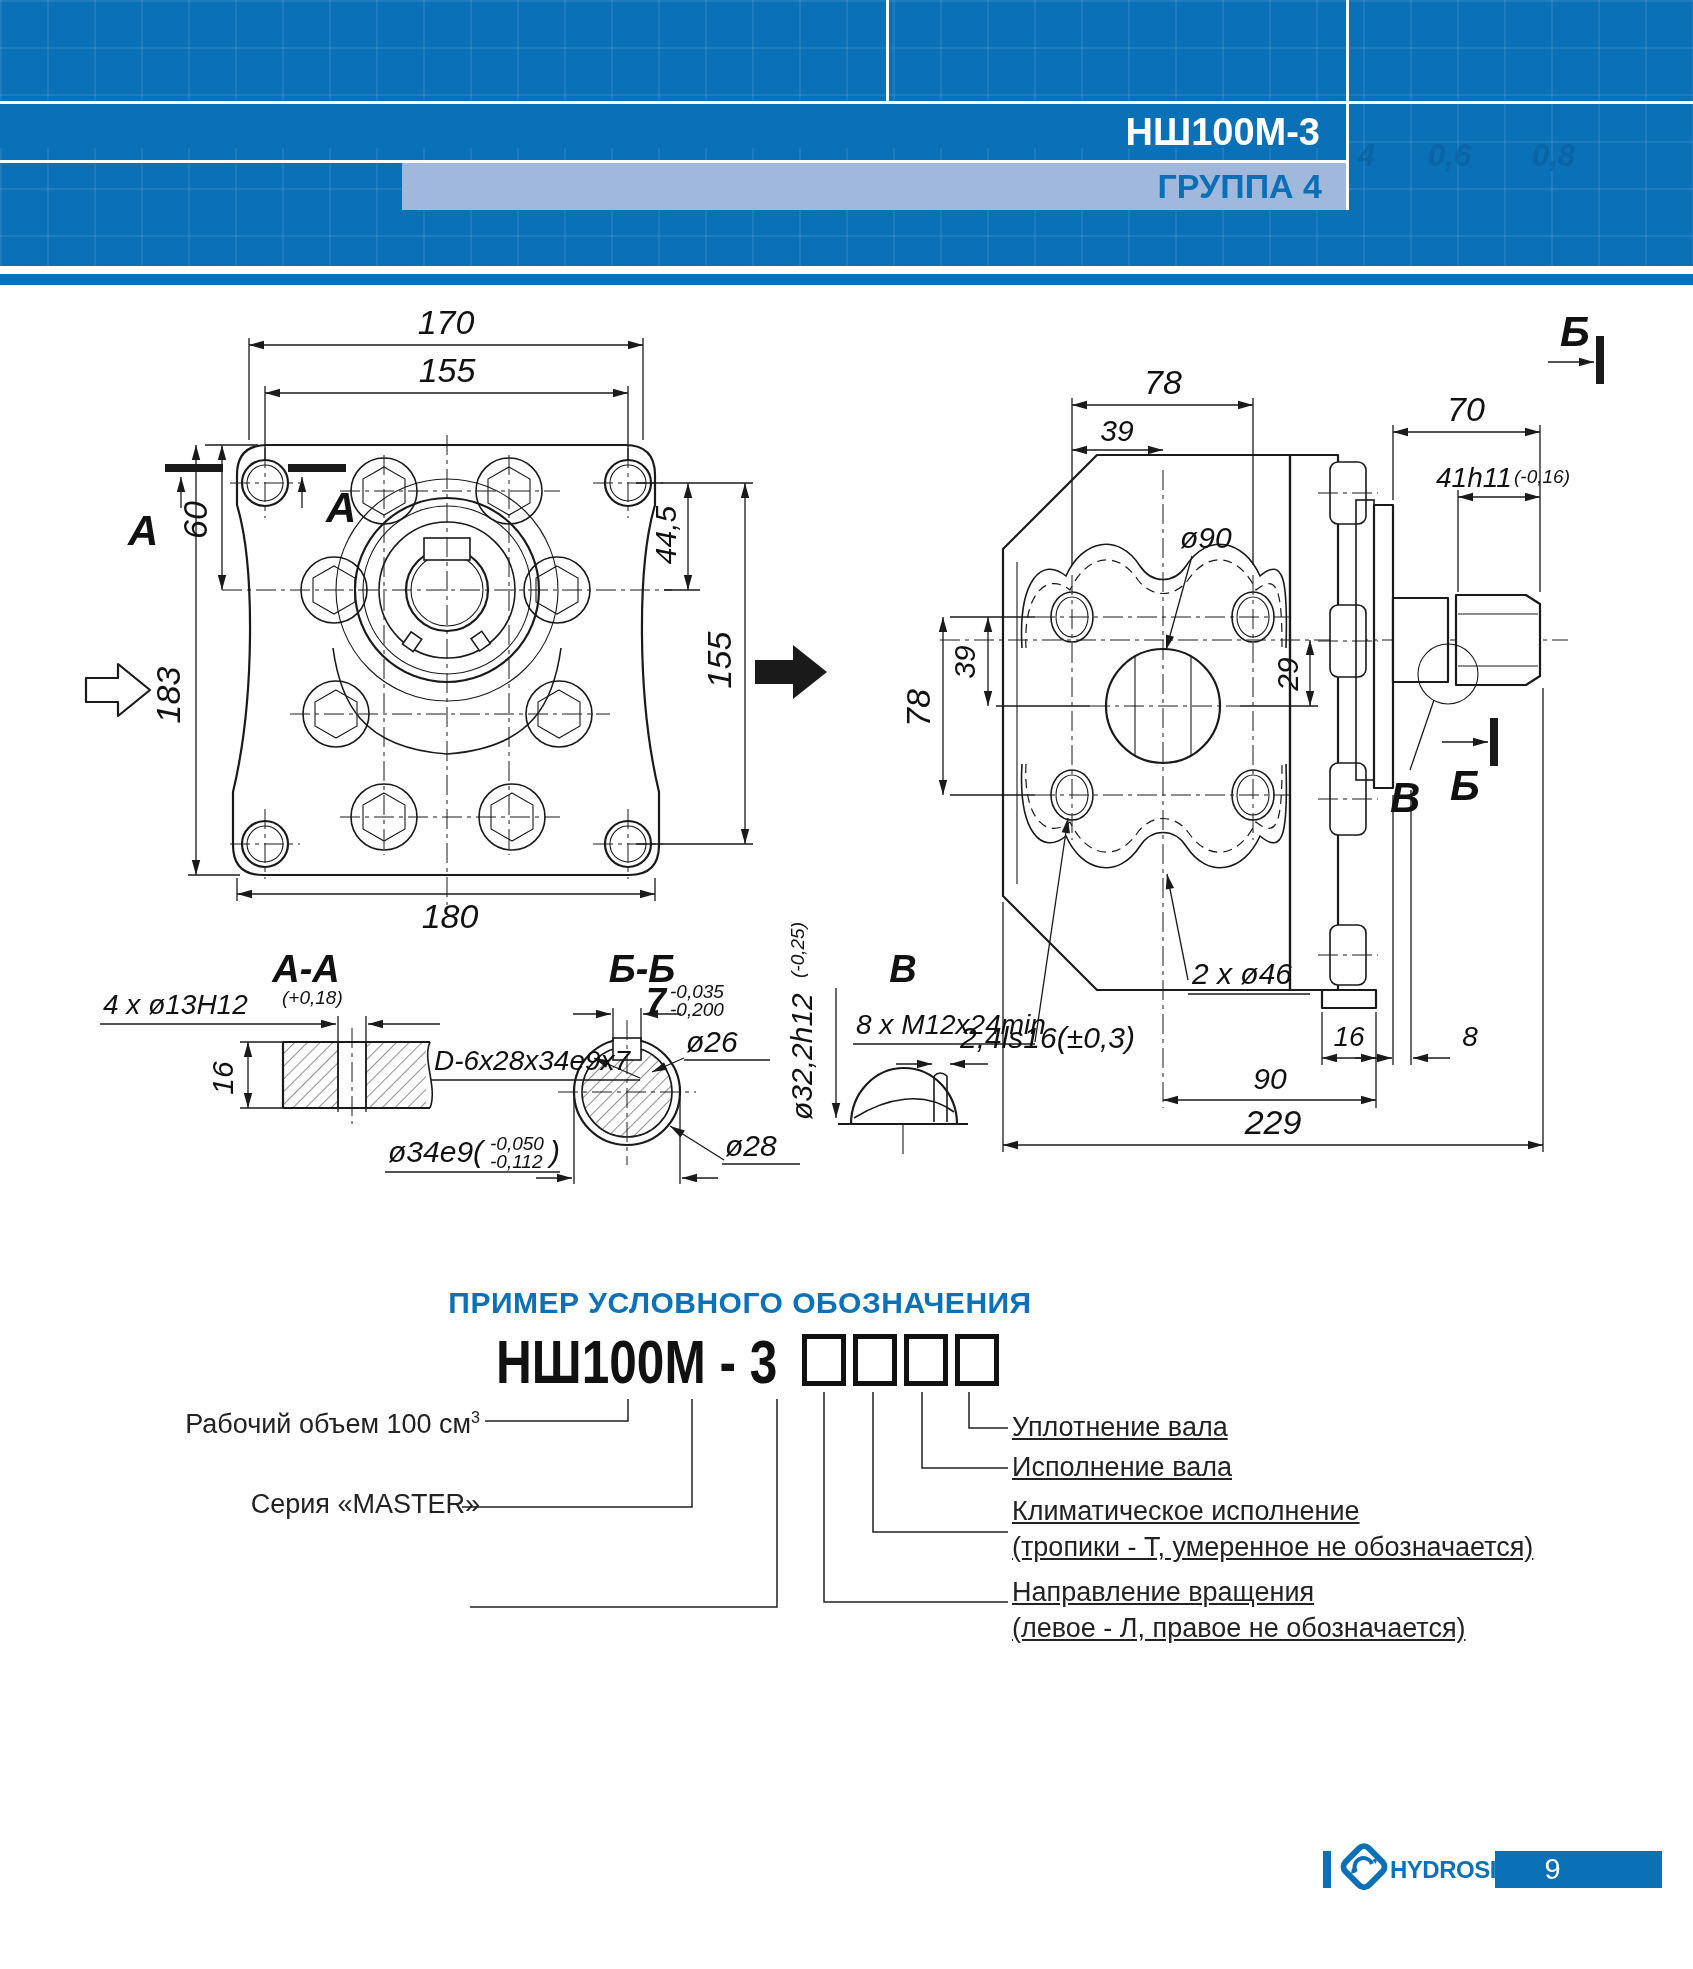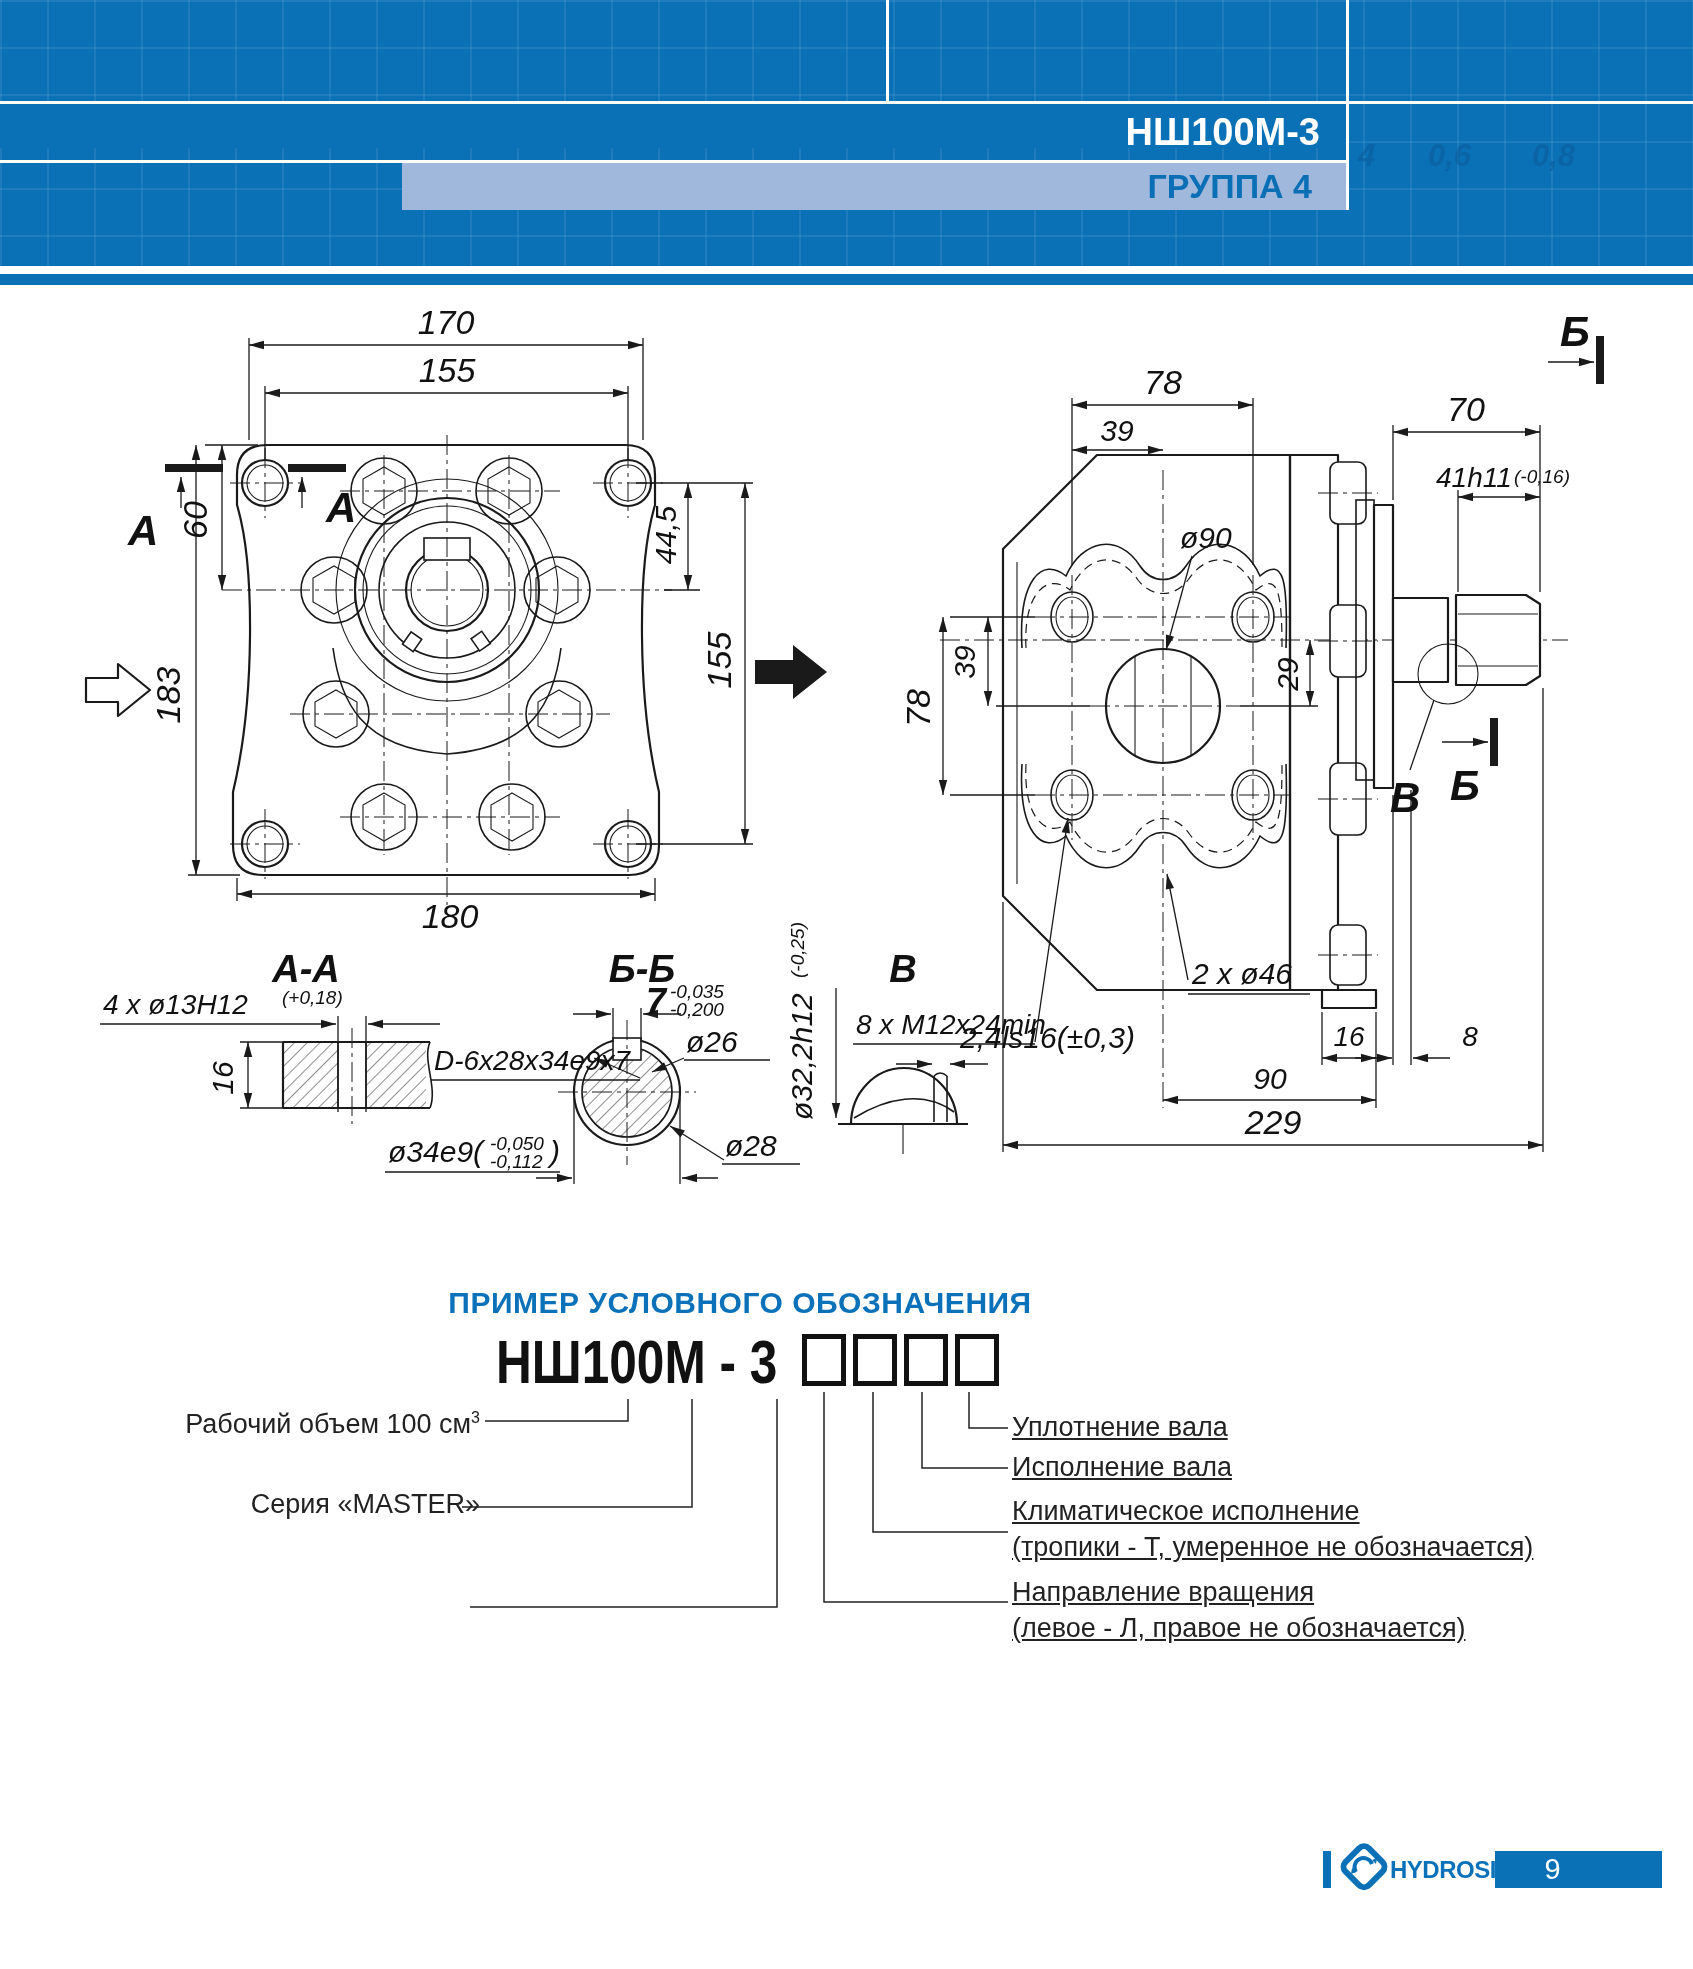--- a/index.html
+++ b/index.html
@@ -8,21 +8,21 @@
   .abs{position:absolute;}
   
   #hdr{left:0;top:0;width:1693px;height:266px;background-color:#0b71b7;
        background-image:linear-gradient(rgba(255,255,255,.08) 2px,transparent 2px),
                         linear-gradient(90deg,rgba(255,255,255,.08) 2px,transparent 2px);
        background-size:47px 47px;}
   .wline{background:#fff;}
   #model-row{left:0;top:104px;width:1346px;height:44px;background:#0b71b7;color:#fff;
              font-size:38px;font-weight:bold;text-align:right;line-height:56px;padding-right:26px;box-sizing:border-box;}
   #group-row{left:402px;top:163px;width:944px;height:47px;background:#9fb8dc;color:#0b6fb6;
-             font-size:34px;font-weight:bold;text-align:right;line-height:47px;padding-right:34px;box-sizing:border-box;}
+             font-size:34px;font-weight:bold;text-align:right;line-height:47px;padding-right:24px;box-sizing:border-box;}
   .ghost{color:#0a5a97;opacity:.55;font-style:italic;font-weight:bold;font-size:31px;top:138px;}
   #rule1{left:0;top:266px;width:1693px;height:8px;background:#fff;}
   #rule2{left:0;top:274px;width:1693px;height:11px;background:#0b71b7;}
   
   svg.art{position:absolute;left:0;top:0;width:1693px;height:1969px;}
   .s2{stroke:#1a1a1a;stroke-width:2.2;fill:none;stroke-linejoin:round;}
   .s15{stroke:#1a1a1a;stroke-width:1.6;fill:none;}
   .s1{stroke:#1a1a1a;stroke-width:1.1;fill:none;}
   .dim{stroke:#1a1a1a;stroke-width:1.3;fill:none;}
   .cl{stroke:#1a1a1a;stroke-width:1;fill:none;stroke-dasharray:20 5 4 5;}

